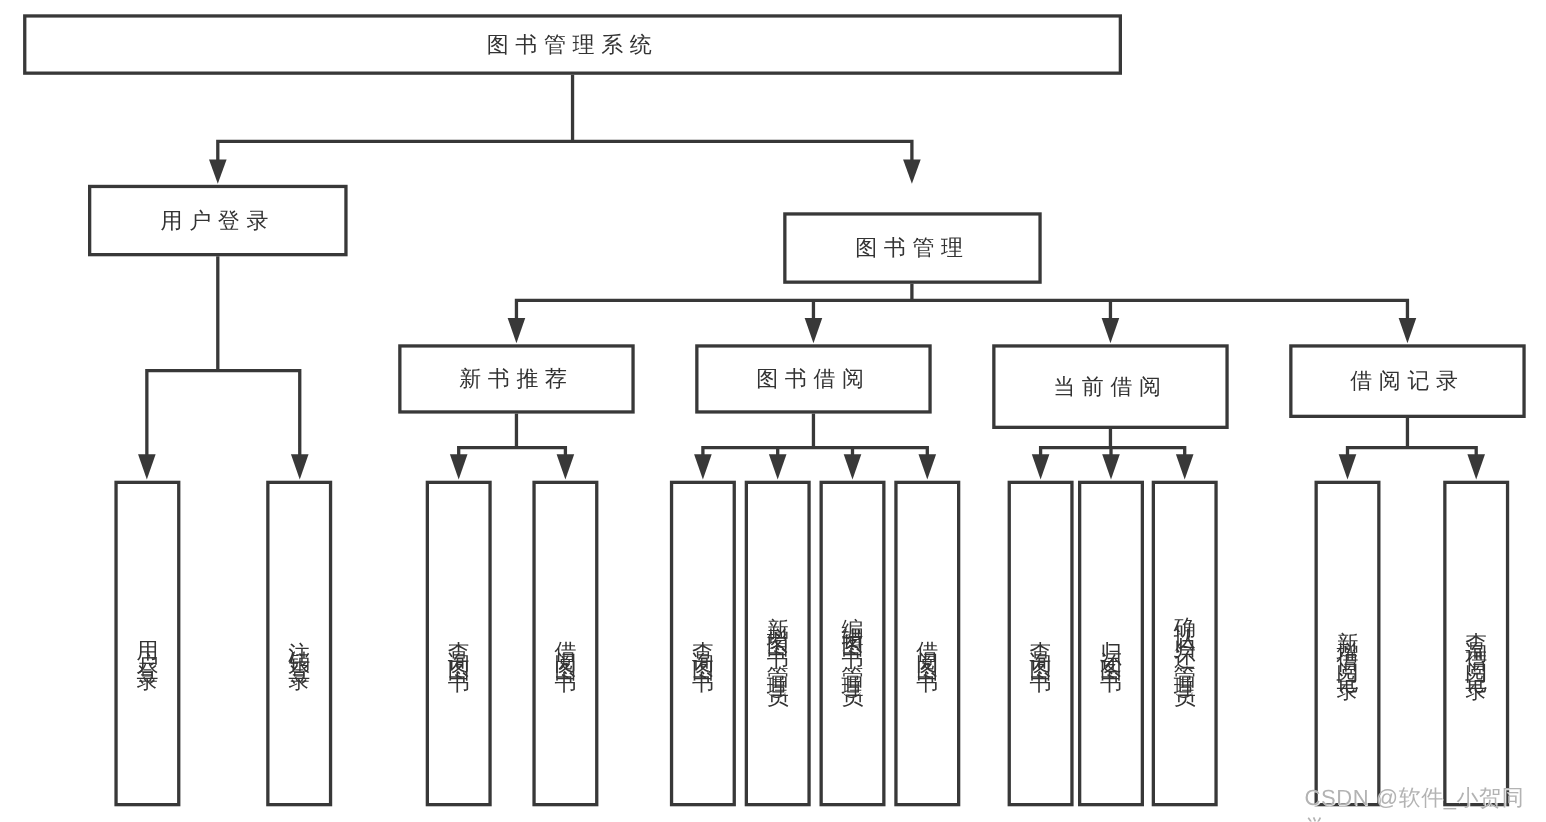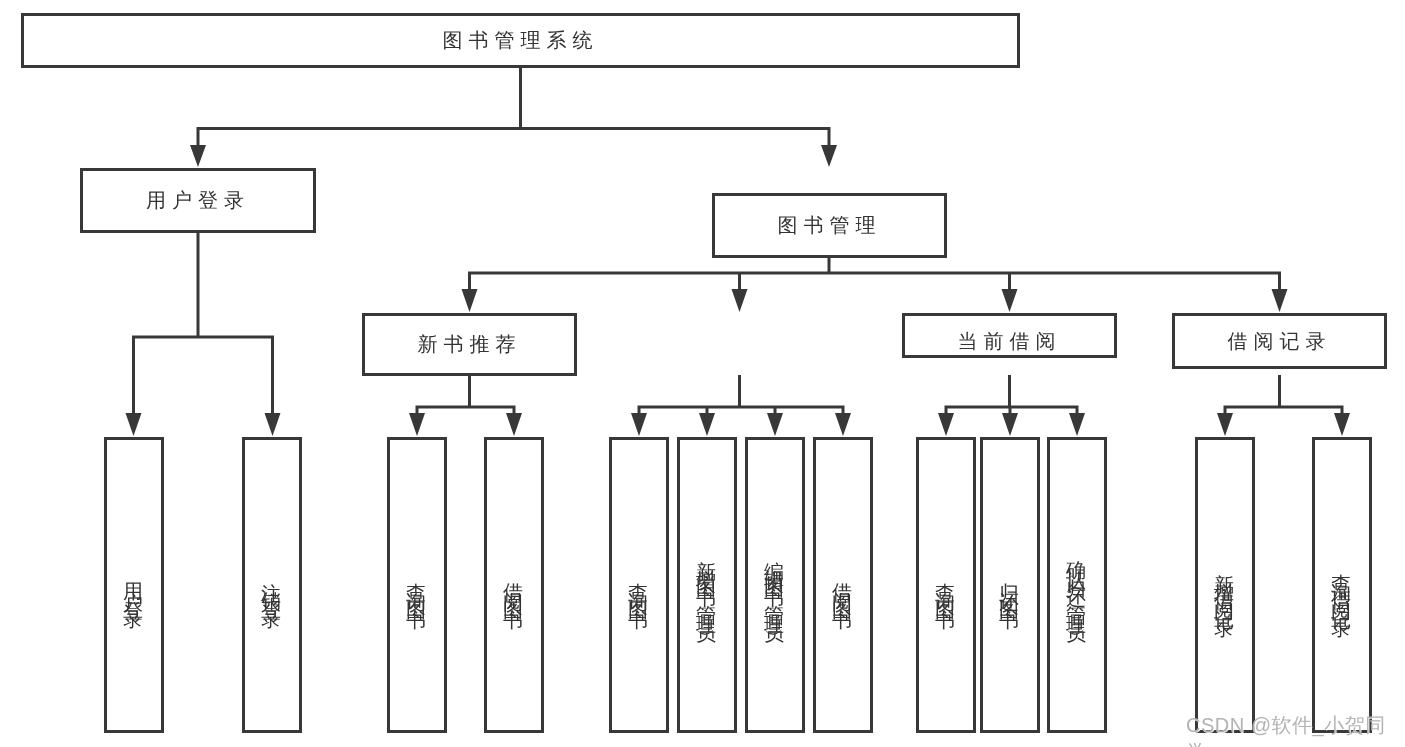--- a/index.html
+++ b/index.html
@@ -130,24 +130,27 @@
   <div class="node" style="left:80px; top:168px; width:236px; height:65px;">
     <span>用户登录</span>
   </div>
   <div class="node" style="left:712px; top:168px; width:235px; height:65px;margin-top:25px;">
     <span>图书管理</span>
   </div>
 
   <div class="node" style="left:362px; top:313px; width:215px; height:63px;align-items:center;">
     <span>新书推荐</span>
   </div>
-  <div class="node" style="left:902px; top:313px; width:215px; height:45px;align-items:flex-end;">
+  <div class="node" style="left:632px; top:313px; width:215px; height:63px;">
+    <span>图书借阅</span>
+  </div>
+  <div class="node" style="left:902px; top:313px; width:215px; height:77px;">
     <span>当前借阅</span>
   </div>
-  <div class="node" style="left:1172px; top:313px; width:215px; height:56px;">
+  <div class="node" style="left:1172px; top:313px; width:215px; height:67px;">
     <span>借阅记录</span>
   </div>
 
   <div class="node leaf" style="left:104px;">
     <span>用户登录</span>
   </div>
   <div class="node leaf" style="left:242px;">
     <span>注销登录</span>
   </div>
   <div class="node leaf" style="left:387px;">

